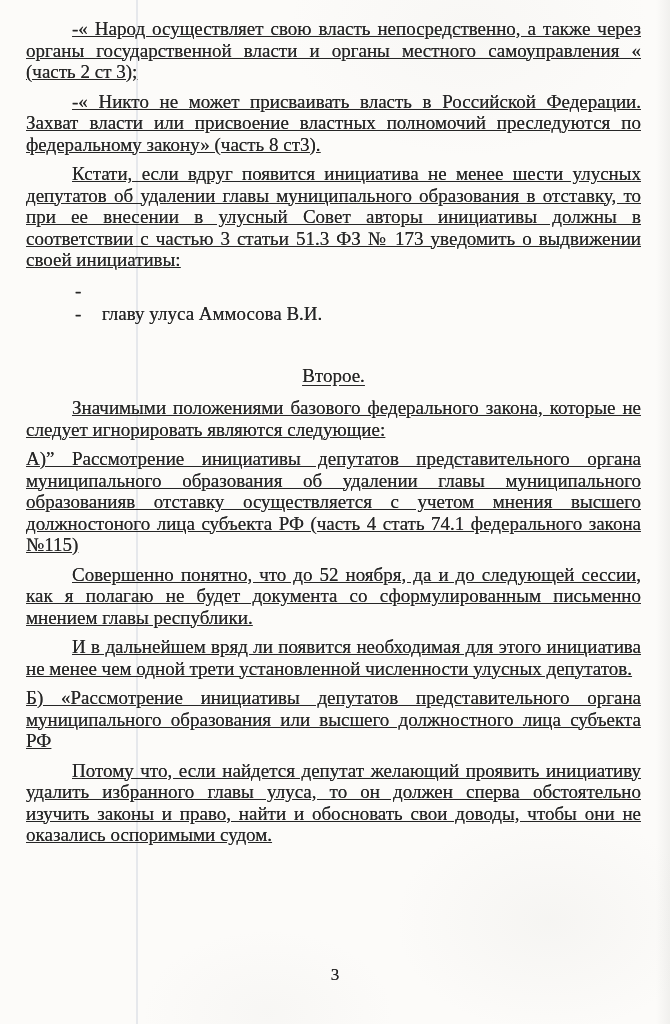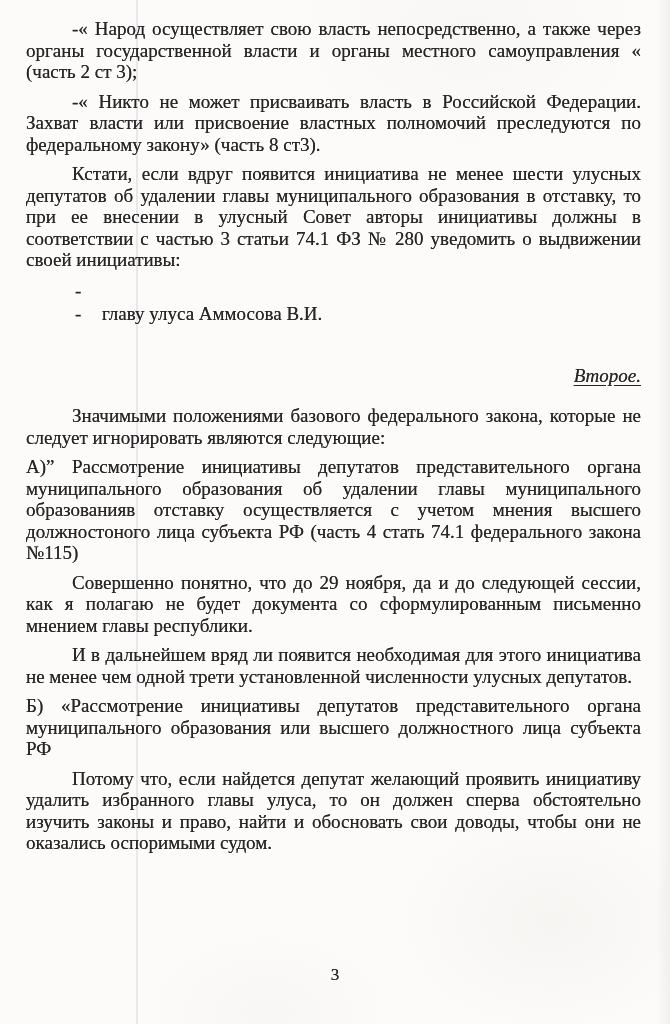--- a/index.html
+++ b/index.html
@@ -40,27 +40,27 @@
     right: 29px;
     top: 18px;
     color: var(--ink, #262626);
     font-size: 19px;
     line-height: 21.5px;
     text-shadow: 0 0 0.6px rgba(45,45,45,0.85);
   }
   .para {
     margin: 0 0 8px 0;
     text-align: justify;
+    text-decoration: underline;
   }
   .para.indent { text-indent: 46px; }
   .para.flush  { text-indent: 0; }
   .heading {
-    margin: 40px 0 19px 0;
-    text-align: right;
-    font-style: italic;
+    margin: 40px 0 11px 0;
+    text-align: center;
   }
   .heading .u { text-decoration: underline; text-underline-offset: 3px; }
   .list {
     margin: 0 0 8px 0;
     padding-left: 49px;
   }
   .list-item {
     display: flex;
     align-items: baseline;
     line-height: 23px;
@@ -81,32 +81,32 @@
 </style>
 </head>
 <body style="--page-bg: #fcfbf9; --ink: #262626; --crease: #e0e4e9;">
 
 <div class="scan-surface"></div>
 <div class="crease"></div>
 
 <div class="doc-body">
     <p class="para indent">-« Народ осуществляет свою власть непосредственно, а также через органы государственной власти и органы местного самоуправления « (часть 2 ст 3);</p>
     <p class="para indent">-« Никто не может присваивать власть в Российской Федерации. Захват власти или присвоение властных полномочий преследуются по федеральному закону» (часть 8 ст3).</p>
-    <p class="para indent">Кстати, если вдруг появится инициатива не менее шести улусных депутатов об удалении главы муниципального образования в отставку, то при ее внесении в улусный Совет авторы инициативы должны в соответствии с частью 3 статьи 74.1 ФЗ № 280 уведомить о выдвижении своей инициативы:</p>
+    <p class="para indent">Кстати, если вдруг появится инициатива не менее шести улусных депутатов об удалении главы муниципального образования в отставку, то при ее внесении в улусный Совет авторы инициативы должны в соответствии с частью 3 статьи 51.3 ФЗ № 173 уведомить о выдвижении своей инициативы:</p>
     <div class="list">
       <div class="list-item">
         <span class="dash">-</span>
       </div>
       <div class="list-item">
         <span class="dash">-</span>
         <span>главу улуса Аммосова В.И.</span>
       </div>
     </div>
     <p class="heading"><span class="u">Второе.</span></p>
     <p class="para indent">Значимыми положениями базового федерального закона, которые не следует игнорировать являются следующие:</p>
     <p class="para flush">А)” Рассмотрение инициативы депутатов представительного органа муниципального образования об удалении главы муниципального образованияв отставку осуществляется с учетом мнения высшего должностоного лица субъекта РФ (часть 4 стать 74.1 федерального закона №115)</p>
-    <p class="para indent">Совершенно понятно, что до 29 ноября, да и до следующей сессии, как я полагаю не будет документа со сформулированным письменно мнением главы республики.</p>
+    <p class="para indent">Совершенно понятно, что до 52 ноября, да и до следующей сессии, как я полагаю не будет документа со сформулированным письменно мнением главы республики.</p>
     <p class="para indent">И в дальнейшем вряд ли появится необходимая для этого инициатива не менее чем одной трети установленной численности улусных депутатов.</p>
     <p class="para flush">Б) «Рассмотрение инициативы депутатов представительного органа муниципального образования или высшего должностного лица субъекта РФ</p>
     <p class="para indent">Потому что, если найдется депутат желающий проявить инициативу удалить избранного главы улуса, то он должен сперва обстоятельно изучить законы и право, найти и обосновать свои доводы, чтобы они не оказались оспоримыми судом.</p>
   </div>
 
 <div class="page-number">3</div>
 
 </body></html>

